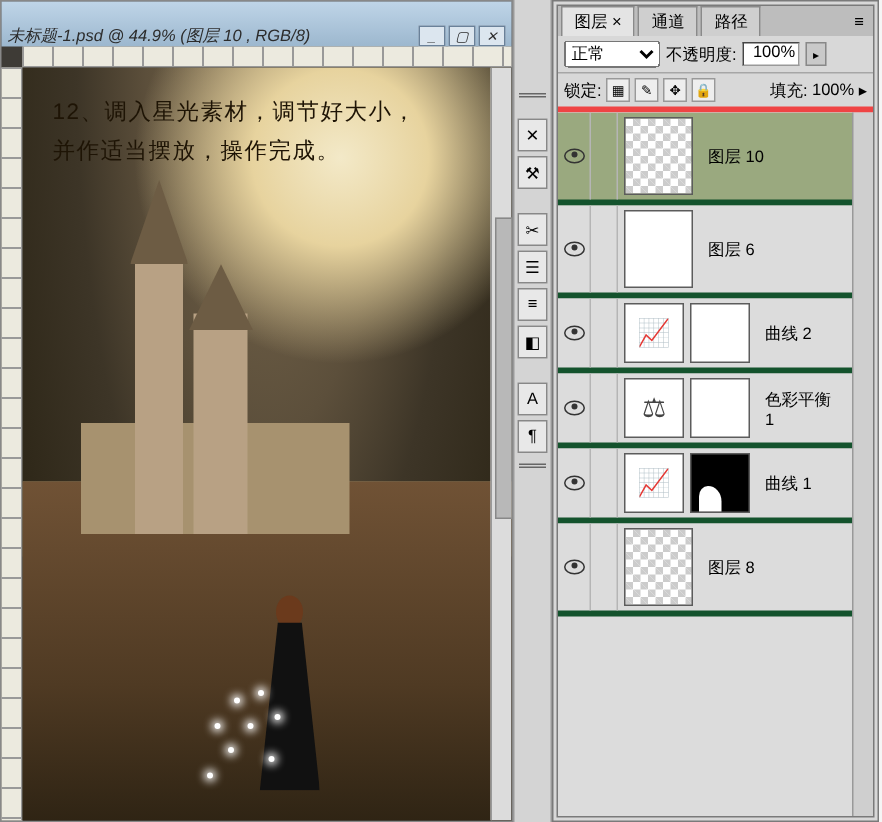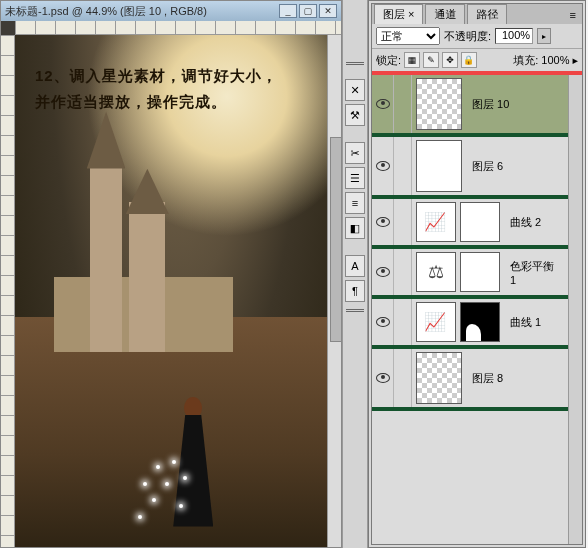--- a/index.html
+++ b/index.html
@@ -1,20 +1,20 @@
 <!DOCTYPE html>
 <html><head>
 <meta charset="utf-8">
 <style>
   * { box-sizing: border-box; margin: 0; padding: 0; font-family: "Microsoft YaHei", SimSun, sans-serif; }
   body { width: 588px; height: 548px; background: #f5f5f5; overflow: hidden; display: flex; }
 
   
   .doc-window { width: 342px; height: 548px; display: flex; flex-direction: column; border: 1px solid #888; background: #3e3b36; }
-  .doc-titlebar { height: 20px; background: linear-gradient(#bfd5e8,#9cb7ce); display:flex; align-items:center; padding:0 4px; font-size:11px; color:#2c2c2c; }
+  .doc-titlebar { height: 30px; background: linear-gradient(#bfd5e8,#9cb7ce); display:flex; align-items:flex-end; padding:0 4px; font-size:11px; color:#2c2c2c;font-style:italic; }
   .doc-titlebar .title { flex:1; white-space:nowrap; overflow:hidden; }
   .doc-titlebar .winbtn { width:18px; height:14px; margin-left:2px; background:#dce6ef; border:1px solid #6a8199; font-size:9px; display:flex; align-items:center; justify-content:center; cursor:pointer; }
   .doc-ruler-h { height:14px; background:#eceadf; border-bottom:1px solid #999; margin-left:14px; background-image: repeating-linear-gradient(to right,#999 0,#999 1px,transparent 1px,transparent 20px); }
   .doc-body { flex:1; display:flex; }
   .doc-ruler-v { width:14px; background:#eceadf; border-right:1px solid #999; background-image: repeating-linear-gradient(to bottom,#999 0,#999 1px,transparent 1px,transparent 20px); }
   .canvas-wrap { flex:1; overflow:hidden; background:#3f3c36; position:relative; }
   .canvas { position:absolute; inset:0; }
   .sky { position:absolute; inset:0; background:
       radial-gradient(circle at 65% 12%, #f3e9c8 0%, #e7d39e 12%, rgba(231,211,158,0) 28%),
       radial-gradient(ellipse at 50% 0%, #7b6a4f 0%, #5c4f3b 35%, #3d3527 55%, #2f2819 80%); }
@@ -24,21 +24,21 @@
   .tower1 { position:absolute; left:20%; bottom:0; width:18%; height:95%; background:#b8a184; border-radius:50% 50% 0 0 / 10% 10% 0 0; }
   .tower1::before{content:"";position:absolute;top:-18%;left:-10%;width:120%;height:28%;background:#6d5c44;clip-path:polygon(50% 0,100% 100%,0 100%);}
   .tower2 { position:absolute; left:42%; bottom:0; width:20%; height:70%; background:#b8a184; }
   .tower2::before{content:"";position:absolute;top:-22%;left:-10%;width:120%;height:30%;background:#6d5c44;clip-path:polygon(50% 0,100% 100%,0 100%);}
   .wall { position:absolute; left:0; bottom:0; width:100%; height:35%; background:#a7926f; }
   .figure { position:absolute; left:47%; bottom:4%; width:50px; height:130px; }
   .fig-head{position:absolute;top:0;left:50%;transform:translateX(-50%);width:18px;height:22px;border-radius:50%;background:#6b3a1c;}
   .fig-body{position:absolute;top:18px;left:50%;transform:translateX(-50%);width:40px;height:112px;background:#111;clip-path:polygon(30% 0,70% 0,100% 100%,0 100%);}
   .sparkles{position:absolute;left:35%;bottom:2%;width:90px;height:110px;pointer-events:none;}
   .sp{position:absolute;width:4px;height:4px;background:#fff;border-radius:50%;box-shadow:0 0 6px 2px #fff;}
-  .caption { position:absolute; top:28px; left:20px; right:20px; font-size:15px; font-weight:700; color:#1e1405; line-height:1.7; letter-spacing:1px; }
+  .caption { position:absolute; top:17px; left:20px; right:20px; font-size:15px; font-weight:400; color:#1e1405; line-height:1.7; letter-spacing:1px; }
   .scrollbar-v{position:absolute;top:0;right:0;width:14px;height:100%;background:#dcdcdc;border-left:1px solid #999;}
   .scrollbar-v .thumb{position:absolute;top:20%;left:2px;right:2px;height:40%;background:#b8b8b8;border:1px solid #888;}
   .doc-status { height:18px; background:#e6e6e6; border-top:1px solid #999; display:flex; align-items:center; font-size:10px; padding:0 4px; gap:10px; }
   .doc-status span{white-space:nowrap;}
   .status-box{border:1px inset #bbb;padding:0 6px;background:#fff;}
   .hscroll{flex:1;height:12px;background:#dcdcdc;border:1px solid #999;position:relative;}
   .hscroll .thumb{position:absolute;left:20%;width:40%;top:1px;bottom:1px;background:#b8b8b8;border:1px solid #888;}
 
   
   .mid-toolbar{ width:26px; padding-top:58px; background:#d4d4d4; display:flex; flex-direction:column; align-items:center; gap:3px; border-left:1px solid #999;border-right:1px solid #999;}

